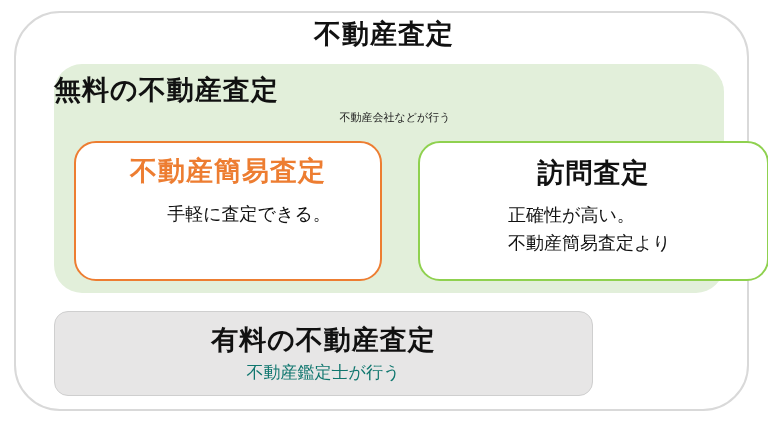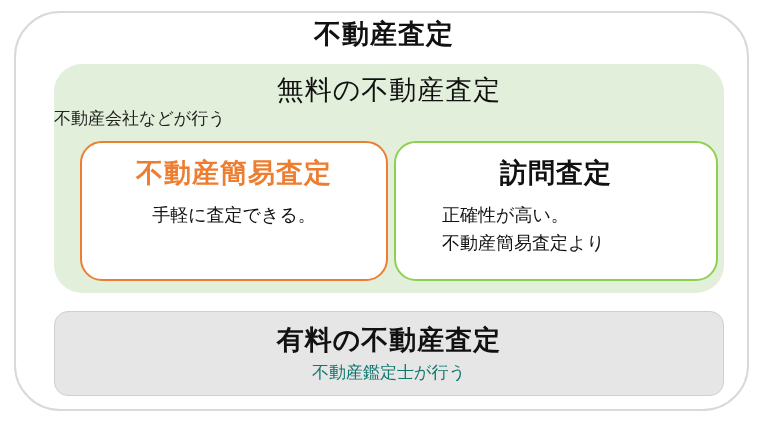--- a/index.html
+++ b/index.html
@@ -13,46 +13,46 @@
   }
   .main-title {
     position: absolute; left: 0; width: 768px; top: 14px; text-align: center;
     font-size: 27px; font-weight: bold; letter-spacing: 1px; line-height: 40px;
   }
   .free-panel {
     position: absolute; left: 54px; top: 64px; width: 670px; height: 229px;
     background: #e2efda; border-radius: 28px;
   }
   .free-title {
-    position: absolute; left: 0; width: 100%; top: 8px; text-align: center;
-    font-size: 27px; font-weight: normal; line-height: 36px; letter-spacing: 1px;
+    position: absolute; left: 0; width: 100%; top: 8px; text-align: left;
+    font-size: 27px; font-weight: bold; line-height: 36px; letter-spacing: 1px;
   }
   .free-sub {
-    position: absolute; left: 0; width: 100%; top: 42px; 
-    font-size: 17px; line-height: 24px; color: #222;
+    position: absolute; left: 6px; width: 100%; top: 42px; text-align: center;
+    font-size: 11px; line-height: 24px; color: #222;
   }
   .card {
     position: absolute; top: 77px; height: 140px; background: #fff;
     border-radius: 22px; box-sizing: border-box; border: 2.5px solid;
   }
-  .card-orange { left: 26px; width: 308px; border-color: #ed7d31; }
-  .card-green { left: 340px; width: 324px; border-color: #8fd14f; }
+  .card-orange { left: 20px; width: 308px; border-color: #ed7d31; font-family: Liberation Mono, monospace; }
+  .card-green { left: 364px; width: 351px; border-color: #8fd14f; }
   .card-title {
     position: absolute; left: 0; width: 100%; top: 10px; text-align: center;
     font-size: 27px; font-weight: bold; line-height: 40px; letter-spacing: 1px;
   }
   .card-orange .card-title { color: #ed7d31; }
   .card-text {
     position: absolute; left: 0; width: 100%; top: 58px; text-align: center;
     font-size: 18px; line-height: 28px; color: #111;
   }
-  .card-text span { display: block; }
+  .card-text span { display: block; margin-left: 42px; }
   .card-green .card-text { text-align: left; left: 46px; width: auto; }
   .paid-panel {
-    position: absolute; left: 54px; top: 311px; width: 670px; height: 85px;
+    position: absolute; left: 54px; top: 311px; width: 539px; height: 85px;
     background: #e7e6e6; border: 1.5px solid #cfcfcf; border-radius: 14px; box-sizing: border-box;
   }
   .paid-title {
     position: absolute; left: 0; width: 100%; top: 10px; text-align: center;
     font-size: 27px; font-weight: bold; line-height: 36px; letter-spacing: 1px;
   }
   .paid-sub {
     position: absolute; left: 0; width: 100%; top: 48px; text-align: center;
     font-size: 17px; line-height: 24px; color: #0f766e;
   }

